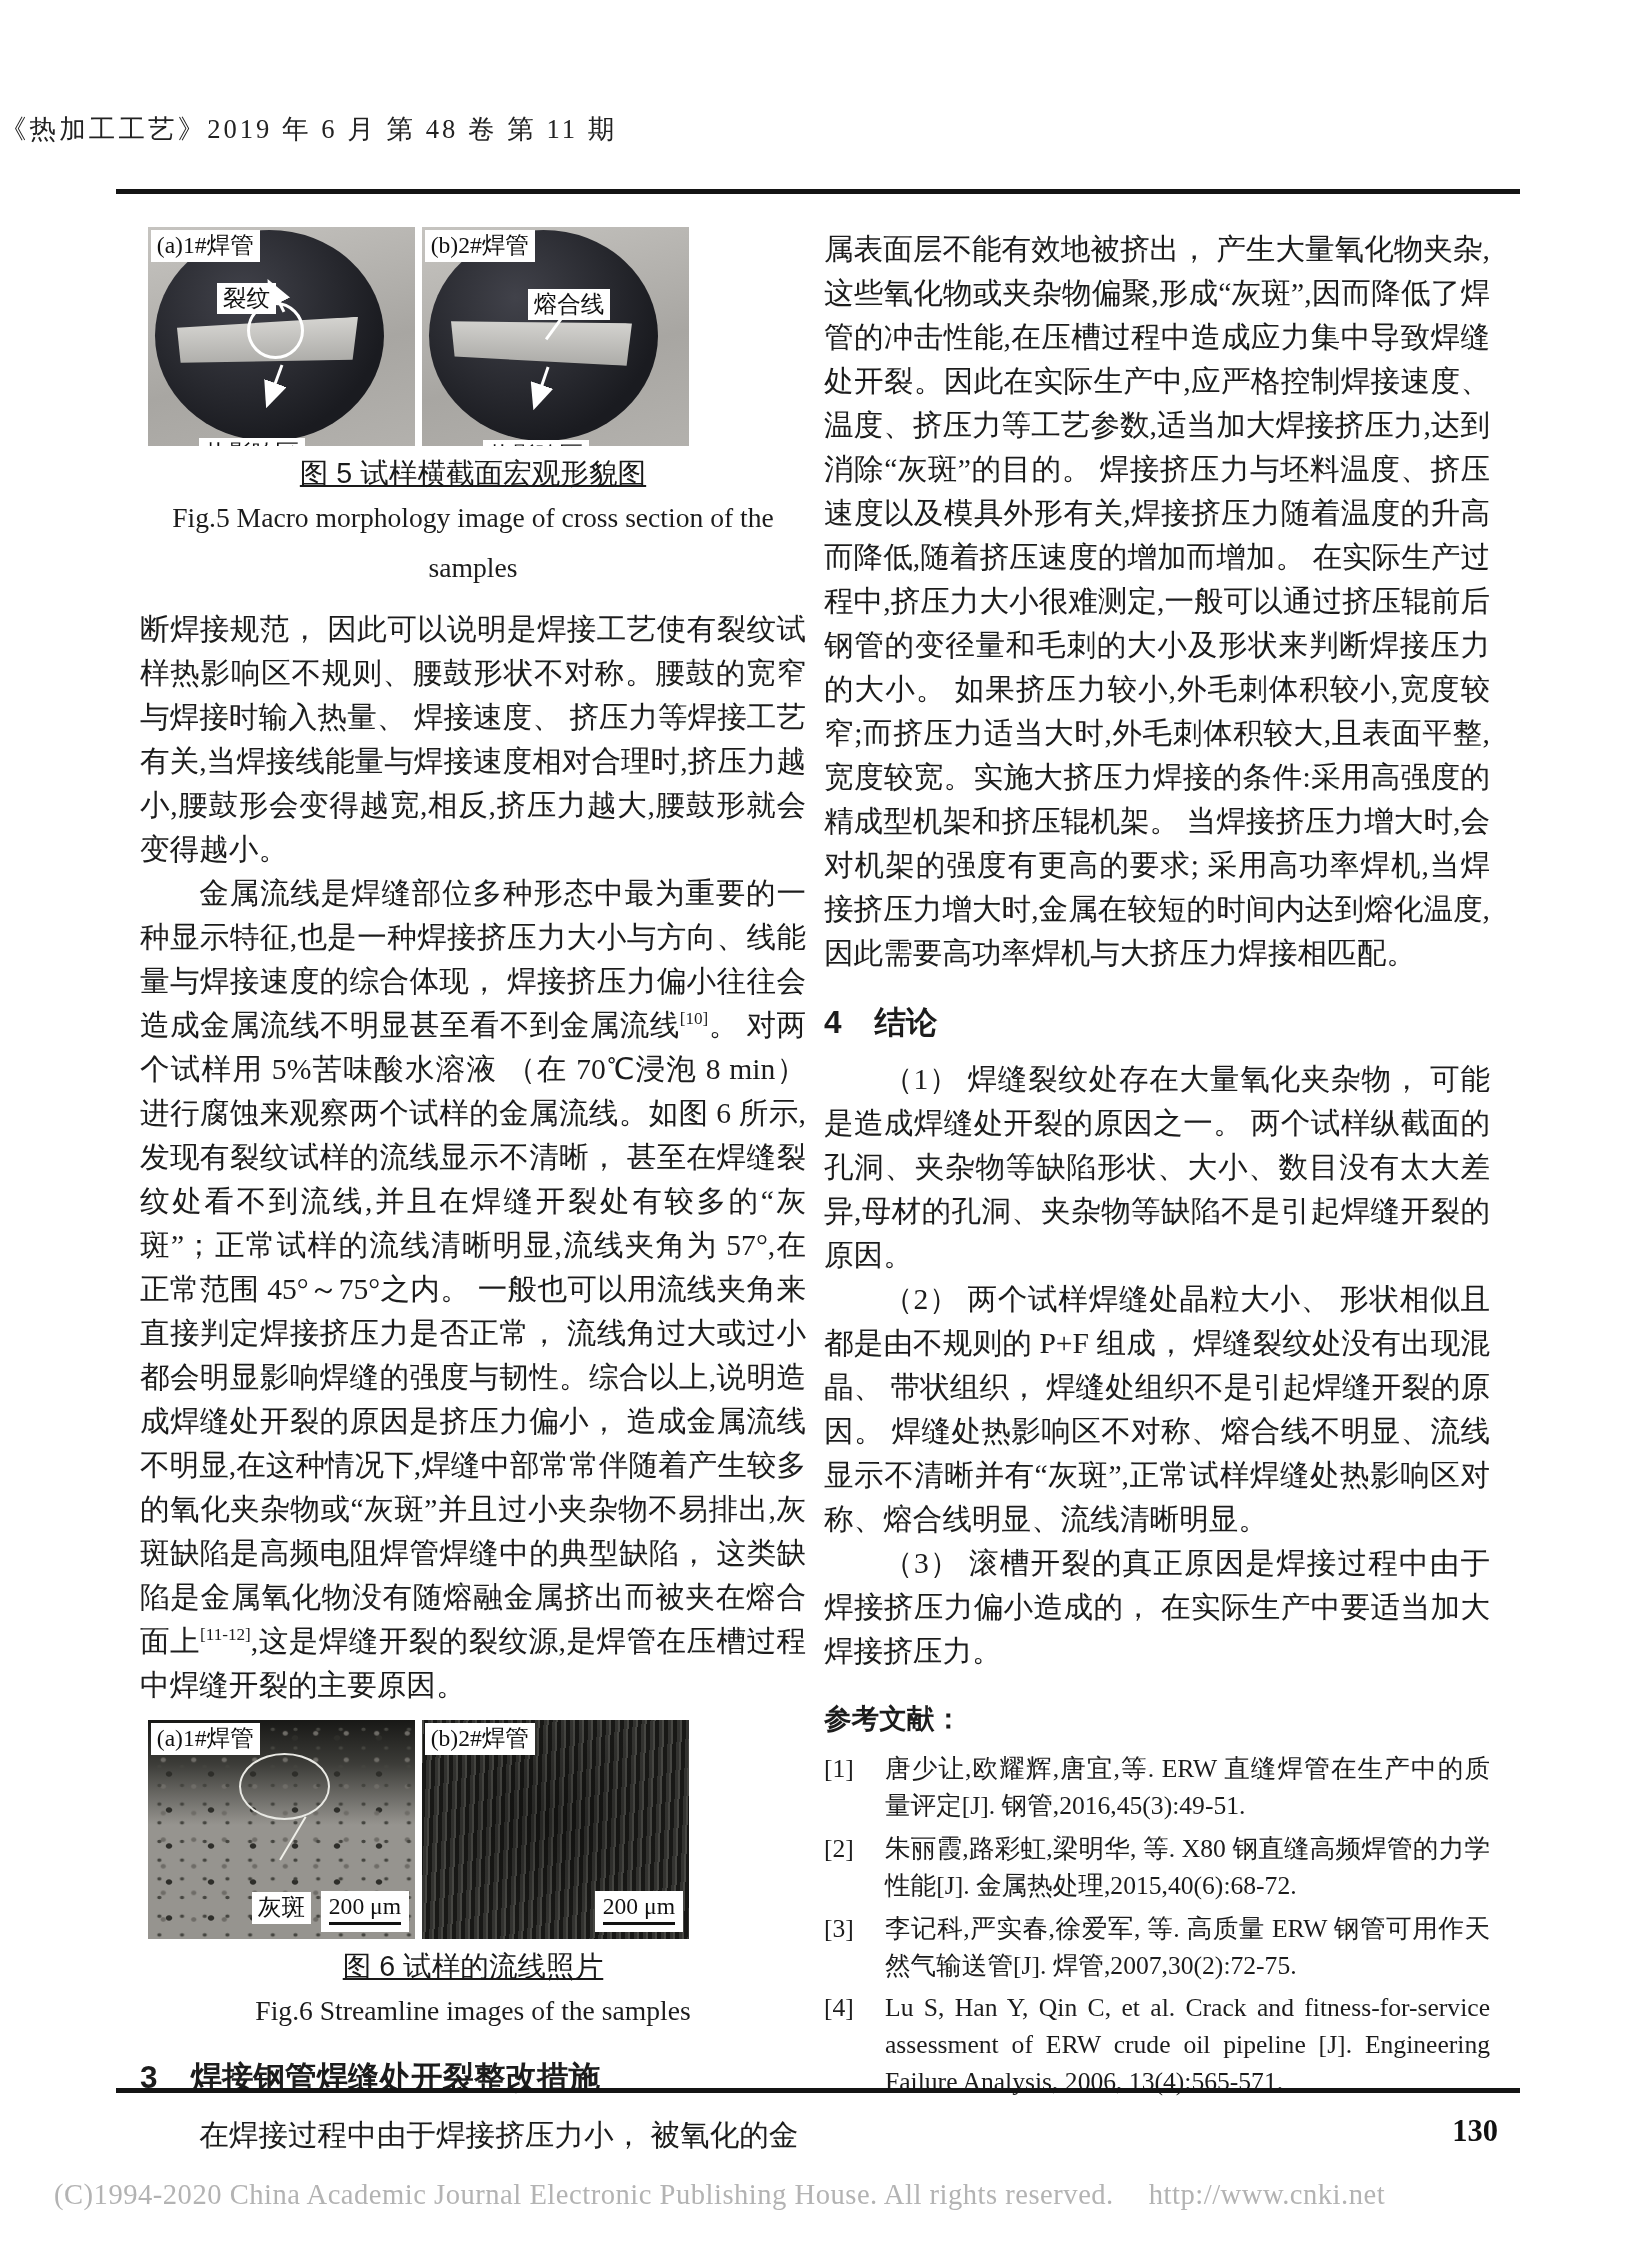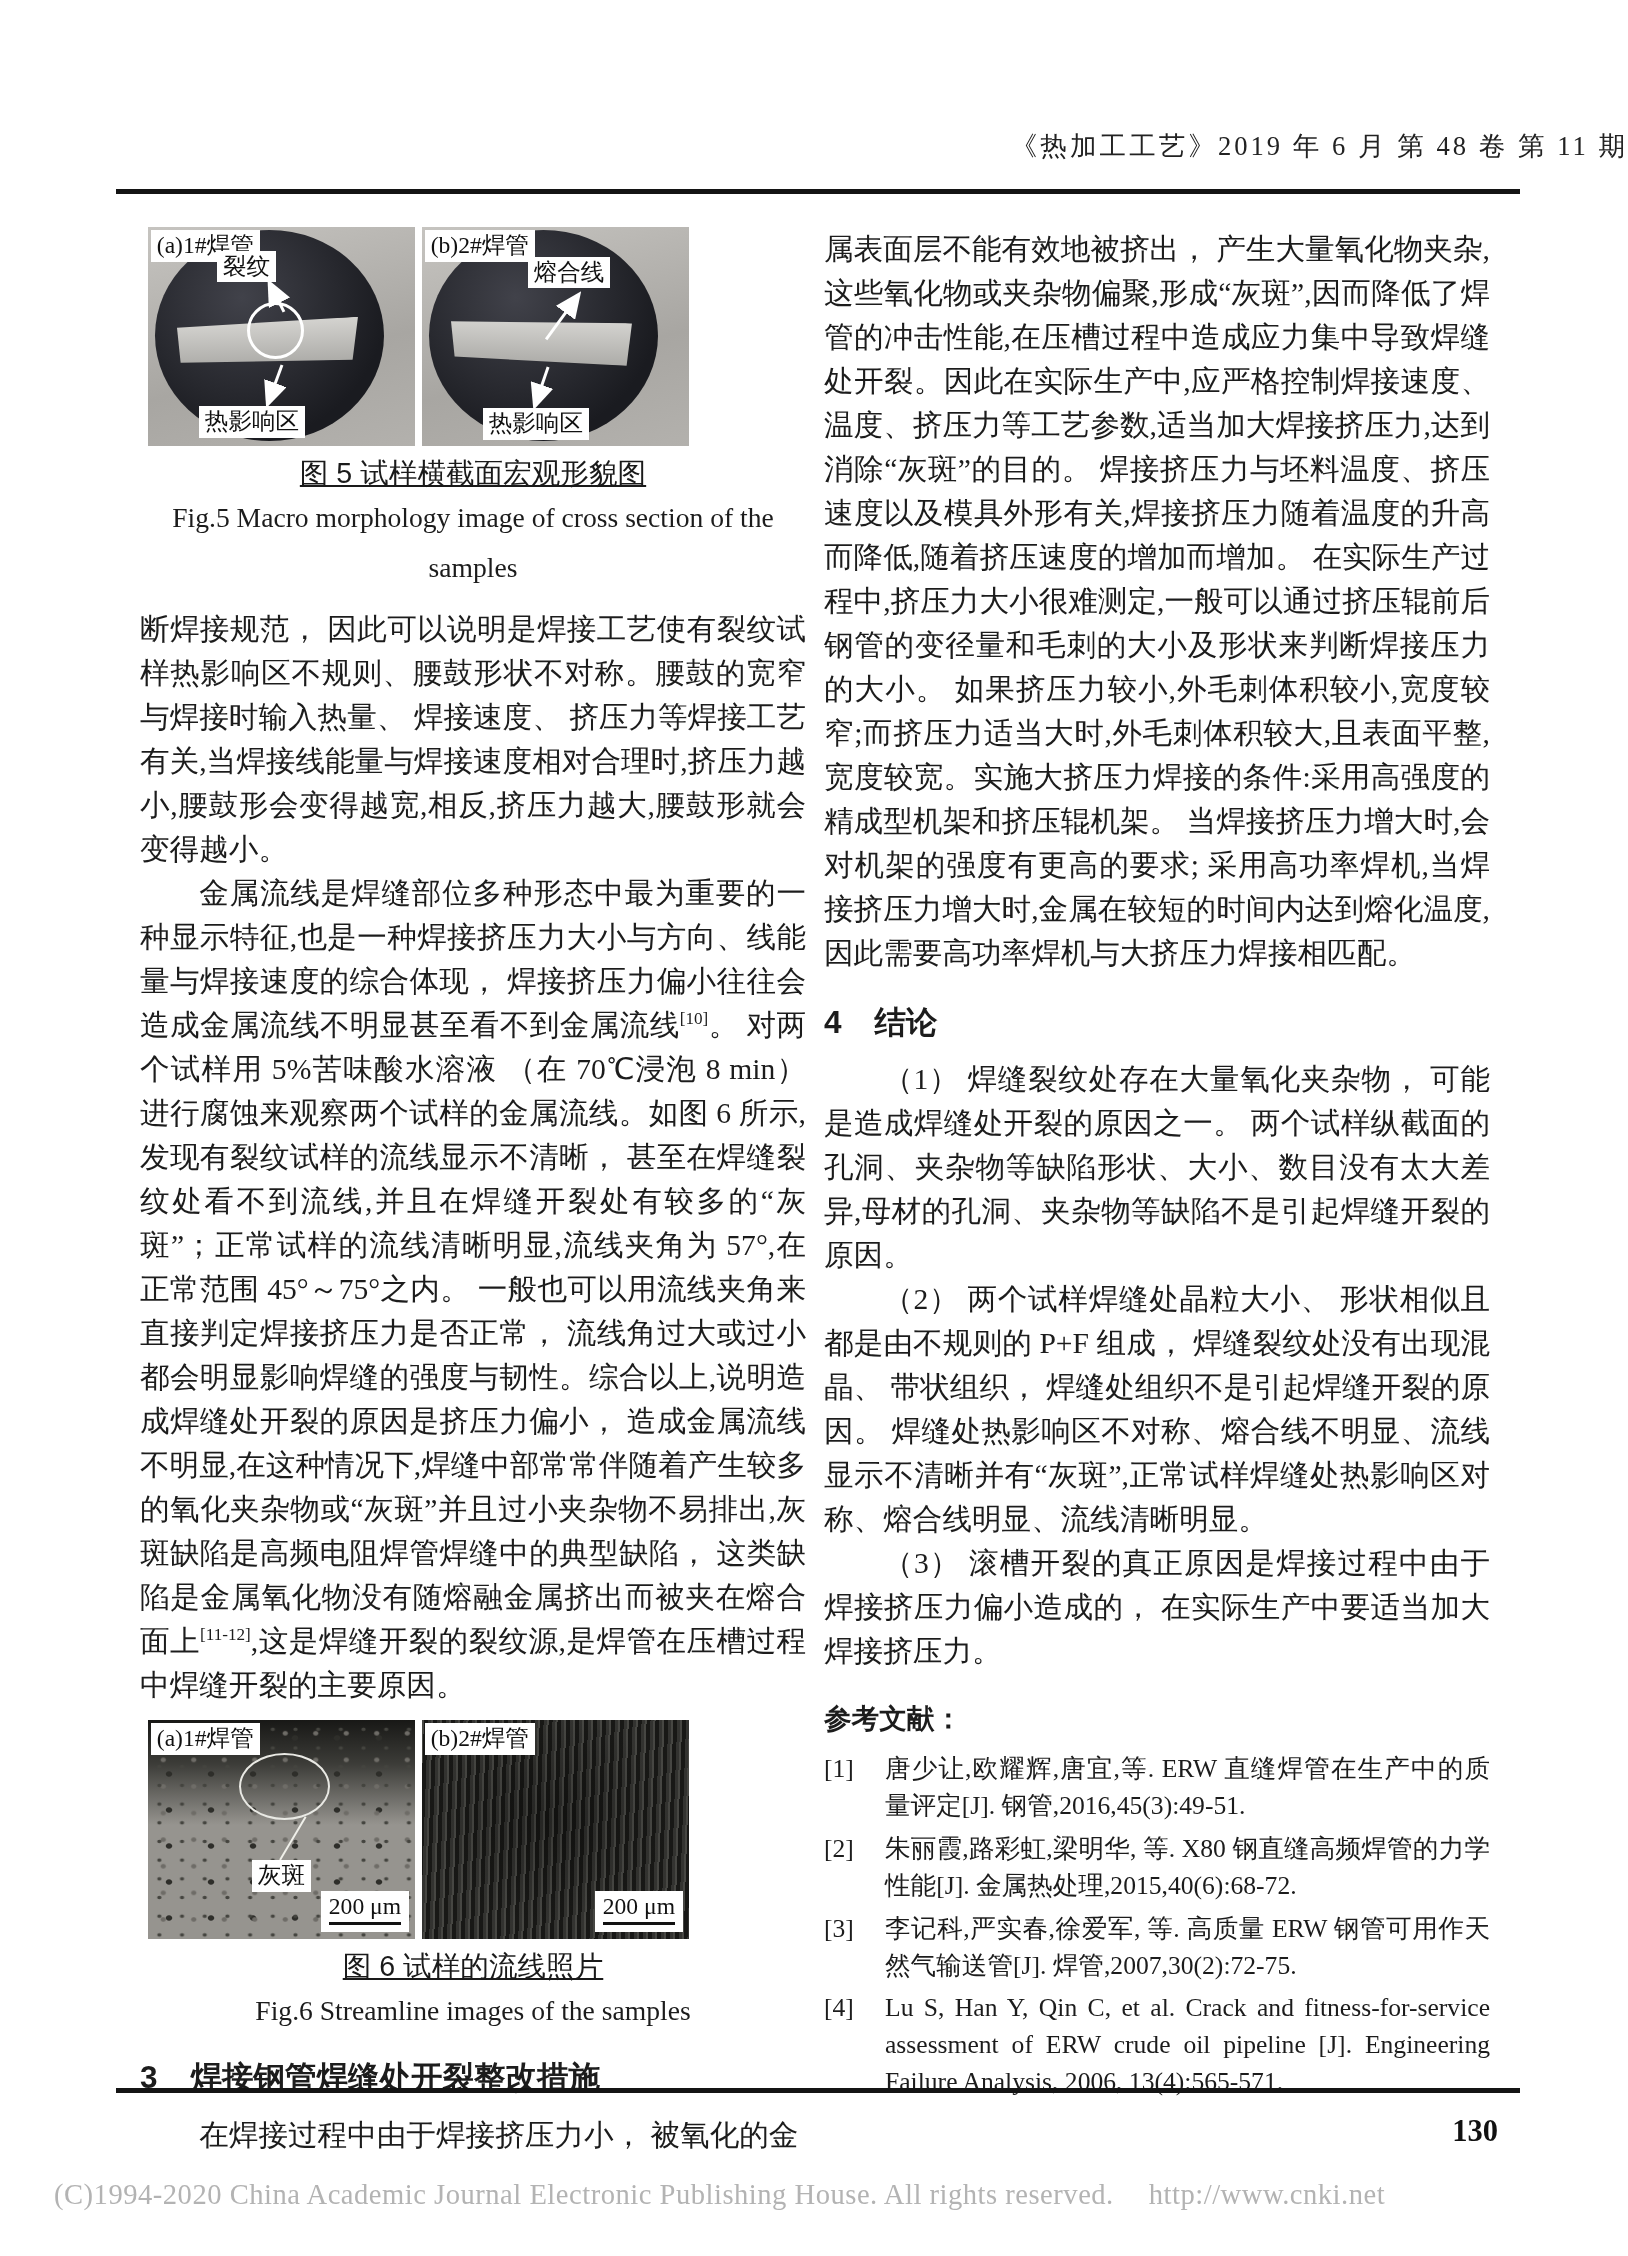--- a/index.html
+++ b/index.html
@@ -1,20 +1,20 @@
 <!DOCTYPE html>
 <html><head>
 <meta charset="utf-8">
 <style>
   html,body{margin:0;padding:0;background:#e8e8e8;}
   .page{position:relative;width:1628px;height:2257px;background:#ffffff;
         font-family:"Liberation Serif",serif;color:#1c1c1c;overflow:hidden;}
 
   
-  .journal-header{position:absolute;top:128px;left:0;width:100%;text-align:right;
+  .journal-header{position:absolute;top:111px;left:0;width:100%;text-align:left;
                   font-size:26.6px;letter-spacing:3px;color:#222;}
   .rule{position:absolute;left:116px;width:1404px;height:4.9px;background:#141414;}
   .rule-top{top:189px;}
   .rule-bottom{top:2088px;}
 
   
   .col{position:absolute;top:227px;width:666px;font-size:29.6px;line-height:44px;
        text-align:justify;}
   .col-left{left:140px;}
   .col-right{left:824px;}
@@ -33,21 +33,21 @@
              background:linear-gradient(180deg,#dddcd8,#b2b1ad);opacity:.95;
              transform:skewY(-2deg);
              clip-path:polygon(0 10%,100% 0,97% 95%,2% 88%);}
   .crack-circle{position:absolute;left:99px;top:75px;width:51px;height:51px;
                 border:3px solid #ffffff;border-radius:50%;}
   .panel-svg{position:absolute;left:0;top:0;width:100%;height:100%;}
   .photo-label{position:absolute;background:#ffffff;color:#111;font-size:23.6px;
                line-height:29.6px;padding:1px 5.9px;white-space:nowrap;}
   .lbl-tl{left:3px;top:3px;}
   .anno{position:absolute;background:#ffffff;color:#111;font-size:23.6px;line-height:29.6px;
-        padding:1px 5.9px;white-space:nowrap;}
+        padding:1px 5.9px;white-space:nowrap;margin-top:32px;}
 
   .fig6-panel-a{background-color:#96948f;
      background-image:
        radial-gradient(#44443f 1.5px,transparent 2.6px),
        radial-gradient(#6e6c67 2px,transparent 3.2px),
        radial-gradient(#2e2e2a 2.6px,transparent 3.7px),
        linear-gradient(180deg,#181816 0%,#3c3c38 20%,rgba(25,25,22,0) 48%);
      background-size:22.7px 18.7px,30.5px 26.6px,42px 36px,100% 100%;}
   .fig6-panel-b{background-color:#262624;
      background-image:

